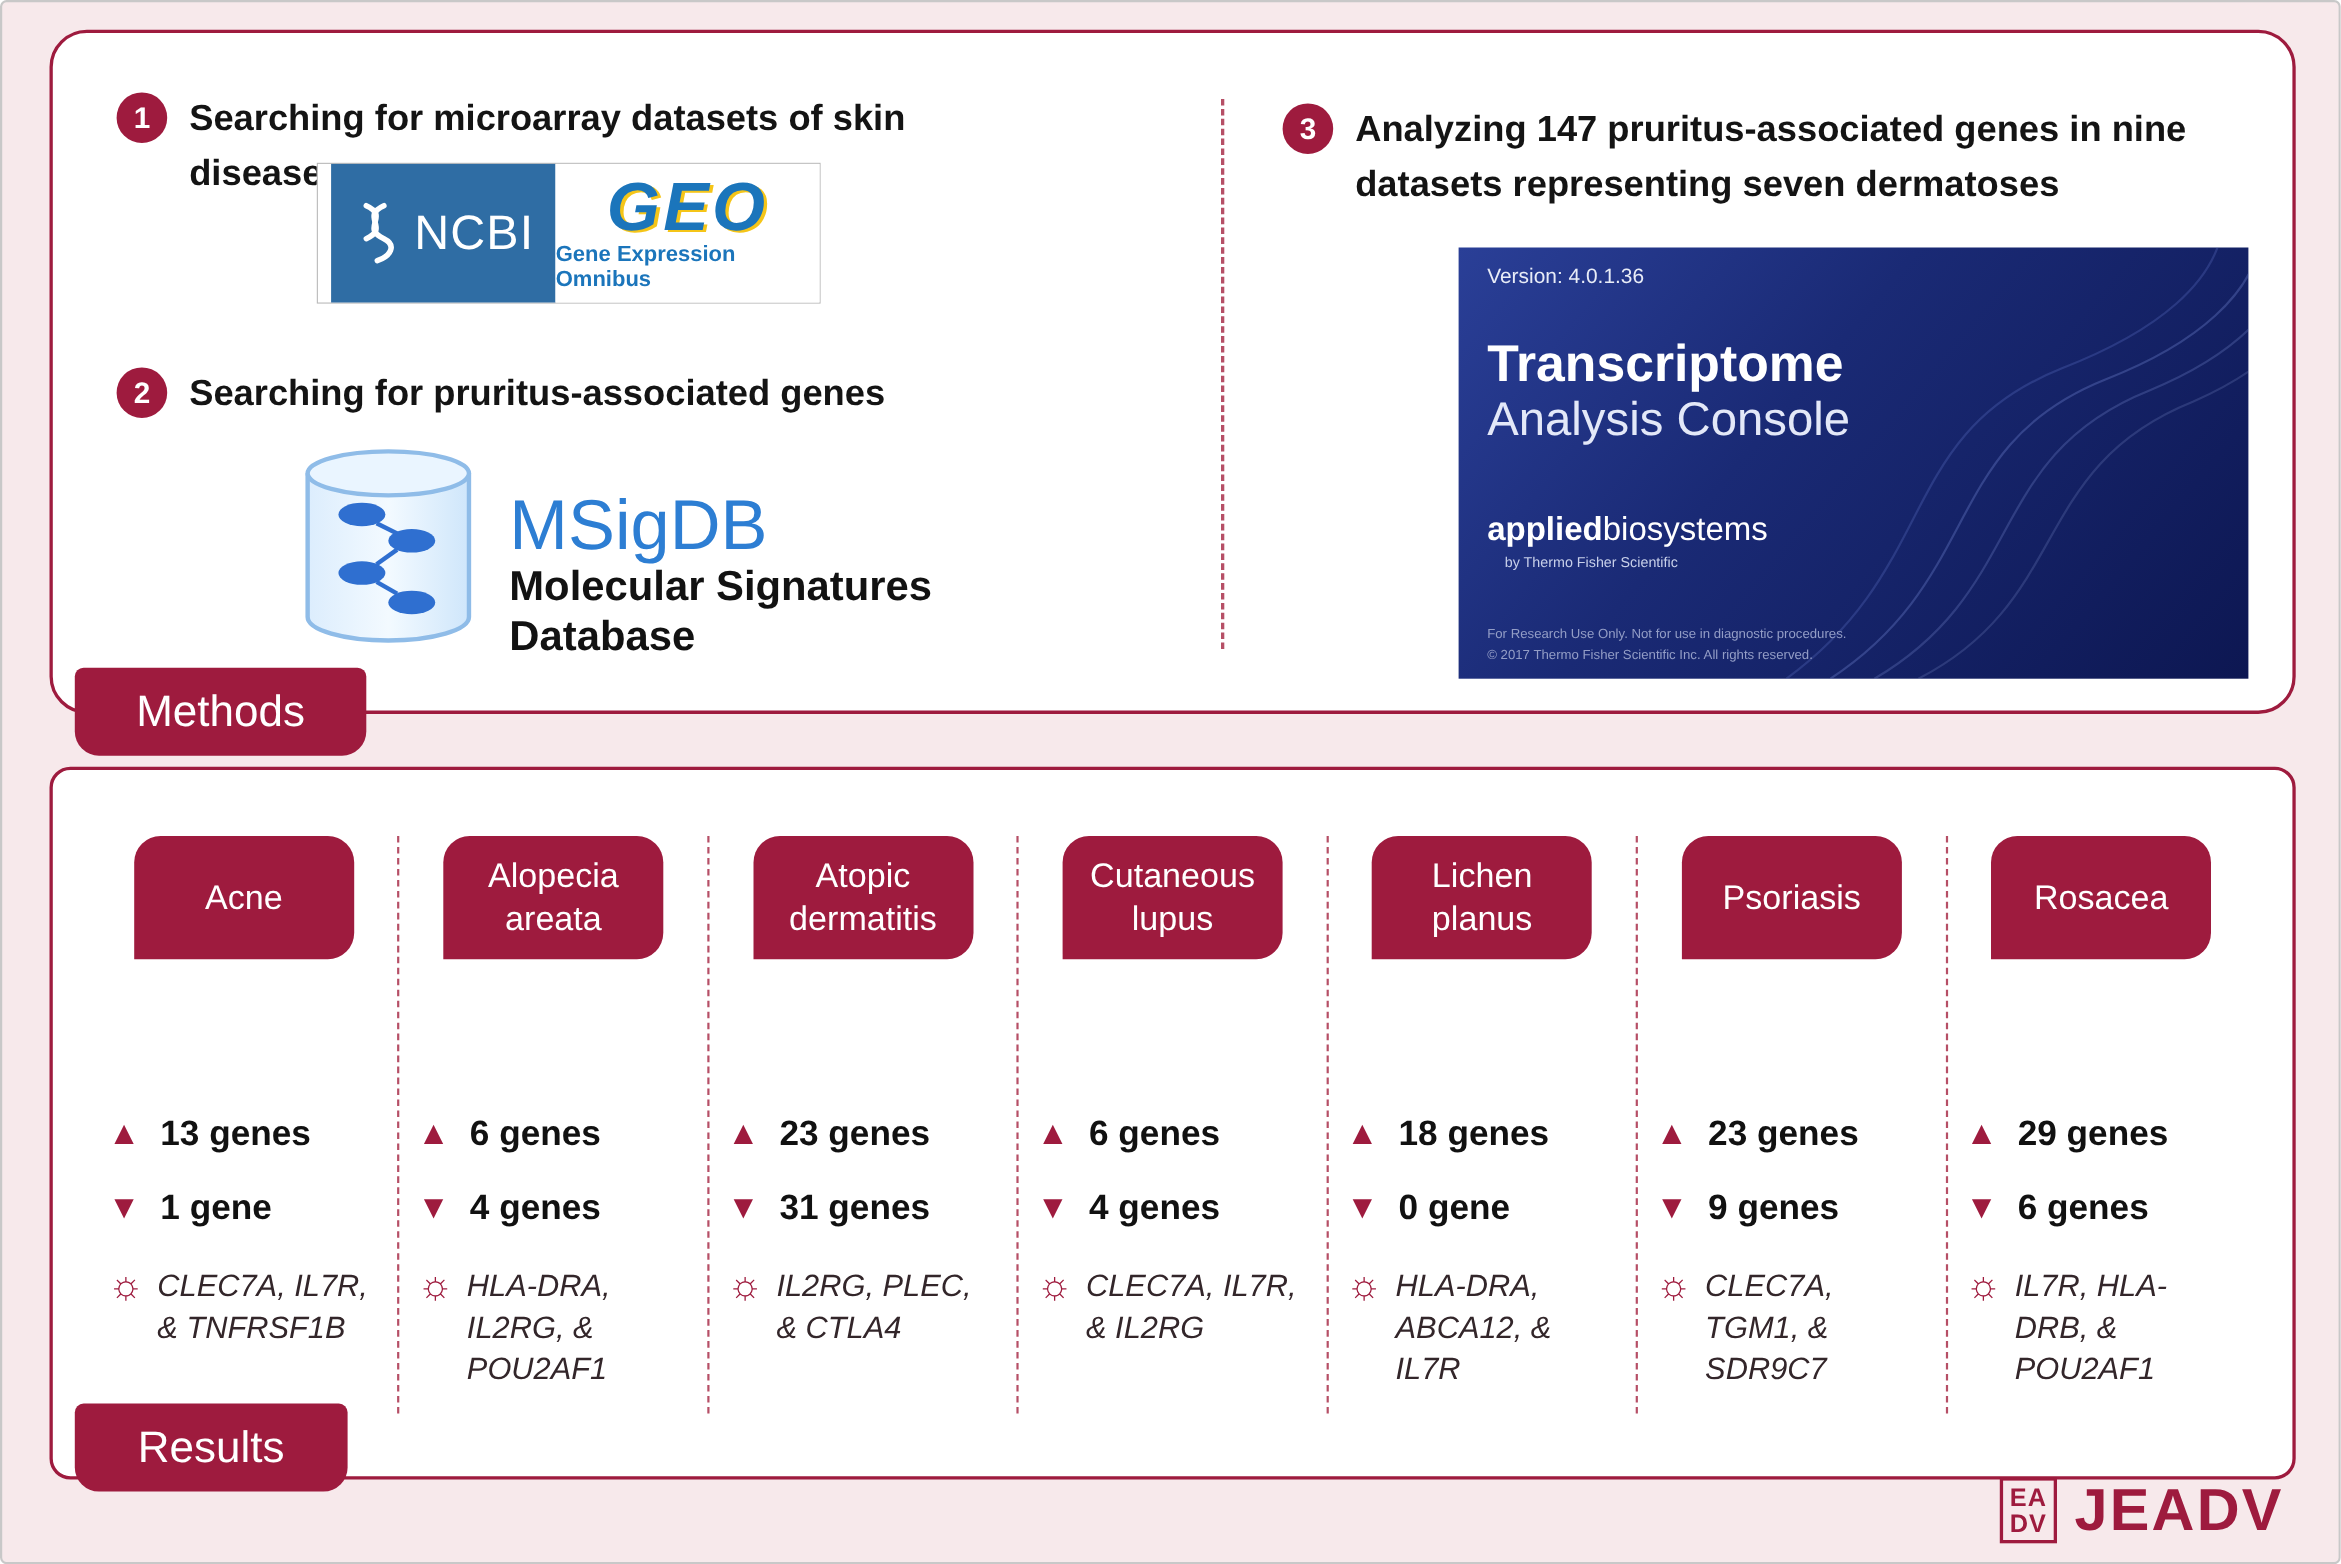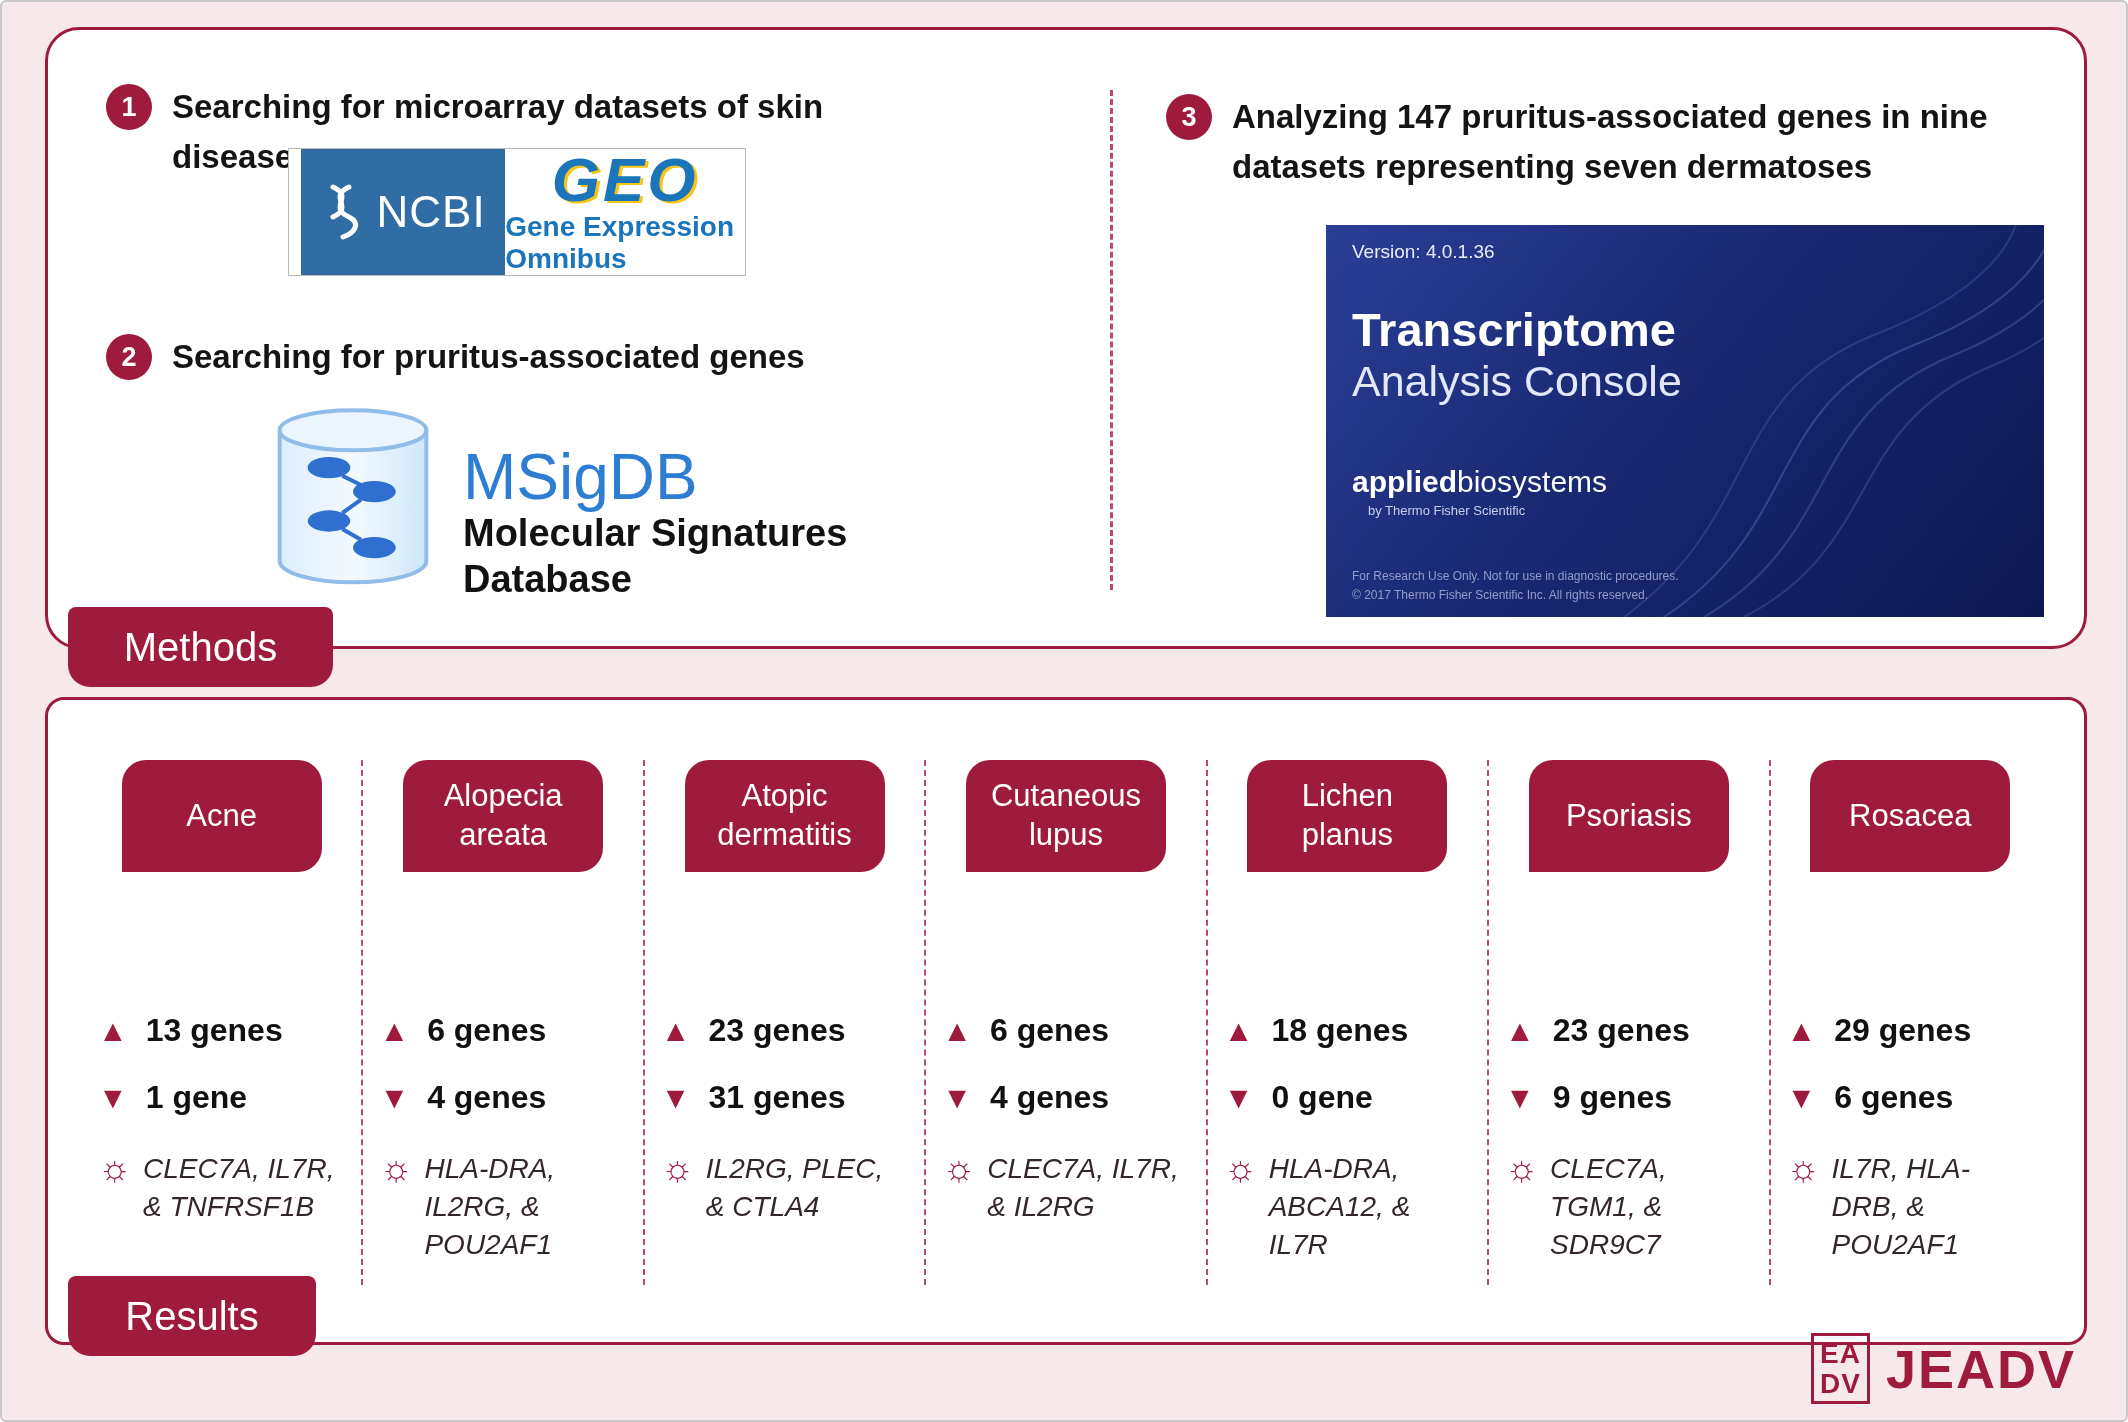--- a/index.html
+++ b/index.html
@@ -32,21 +32,21 @@
   .step1{left:58px;top:52px;width:770px;}
   .step2{left:58px;top:302px;width:920px;}
   .step3{left:1118px;top:62px;width:880px;}
 
   
   .ncbi-geo{position:absolute;left:240px;top:118px;width:458px;height:128px;display:flex;border:1px solid #b9b9b9;background:#fff;box-sizing:border-box;padding-left:12px;}
   .ncbi-box{width:46%;background:#2F6DA4;color:#fff;display:flex;align-items:center;justify-content:center;gap:16px;}
   .ncbi-label{font-size:44px;letter-spacing:1px;}
   .geo-box{flex:1;display:flex;flex-direction:column;align-items:center;justify-content:center;background:#fff;}
   .geo-text{font-size:62px;font-weight:800;font-style:italic;color:var(--blue);letter-spacing:3px;text-shadow:3px 2px 0 #F5C518;line-height:1;}
-  .geo-sub{font-size:28px;font-weight:700;color:var(--blue);margin-top:0;}
+  .geo-sub{font-size:20px;font-weight:700;color:var(--blue);margin-top:0;}
 
   
   .msigdb{position:absolute;left:225px;top:372px;display:flex;gap:30px;align-items:flex-start;}
   .msig-text{display:flex;flex-direction:column;}
   .msig-title{font-size:64px;font-weight:400;color:#2D7ED3;line-height:1.05;margin-top:42px;}
   .msig-sub{font-size:38px;font-weight:700;color:#121212;line-height:1.2;}
 
   
   .methods-divider{position:absolute;left:1062px;top:60px;height:500px;border-left:3px dashed var(--maroon-dash);}
 
@@ -74,21 +74,21 @@
     text-align:center;font-size:31px;line-height:1.25;padding:0 12px;box-sizing:border-box;
   }
   .stat{display:flex;align-items:center;gap:18px;font-size:32px;font-weight:600;color:#111;margin-top:30px;}
   .stat.first{margin-top:140px;}
   .tri{color:var(--maroon);font-size:30px;line-height:1;}
   .genes{display:flex;gap:12px;margin-top:34px;font-size:28px;font-style:italic;color:#33262a;line-height:1.35;}
   .sun{color:var(--maroon);font-size:36px;font-style:normal;line-height:1;flex:0 0 auto;}
 
   
   .journal{position:absolute;right:50px;bottom:16px;display:flex;align-items:center;gap:16px;}
-  .eadv-mark{border:3px solid var(--maroon);color:var(--maroon);font-weight:800;font-size:28px;line-height:1.05;
+  .eadv-mark{border:3px solid var(--maroon);color:var(--maroon);font-weight:800;font-size:23px;line-height:1.05;
              padding:3px 6px;display:flex;flex-direction:column;align-items:center;letter-spacing:1px;}
   .journal-name{font-size:54px;font-weight:700;color:var(--maroon);letter-spacing:2px;}
 
   svg{display:block;}
 </style>
 </head>
 <body>
 
 <div class="canvas">
 

